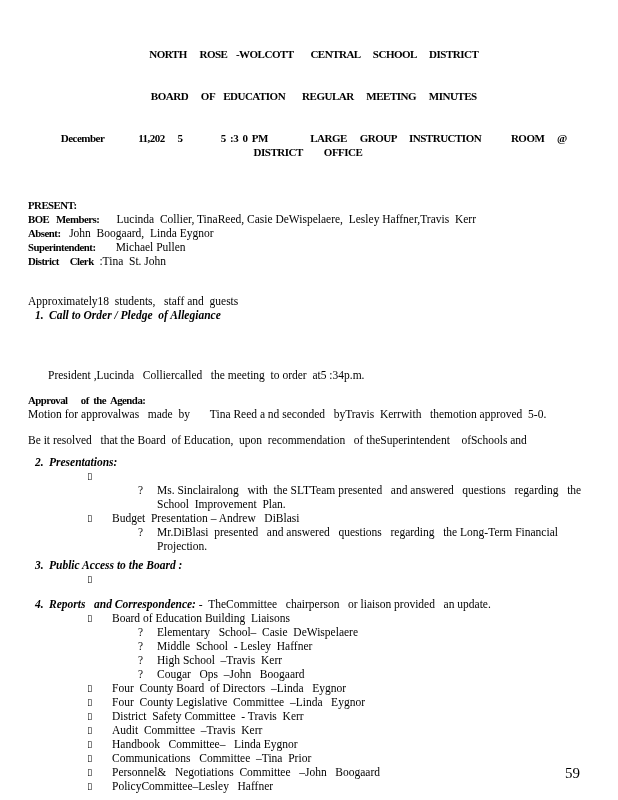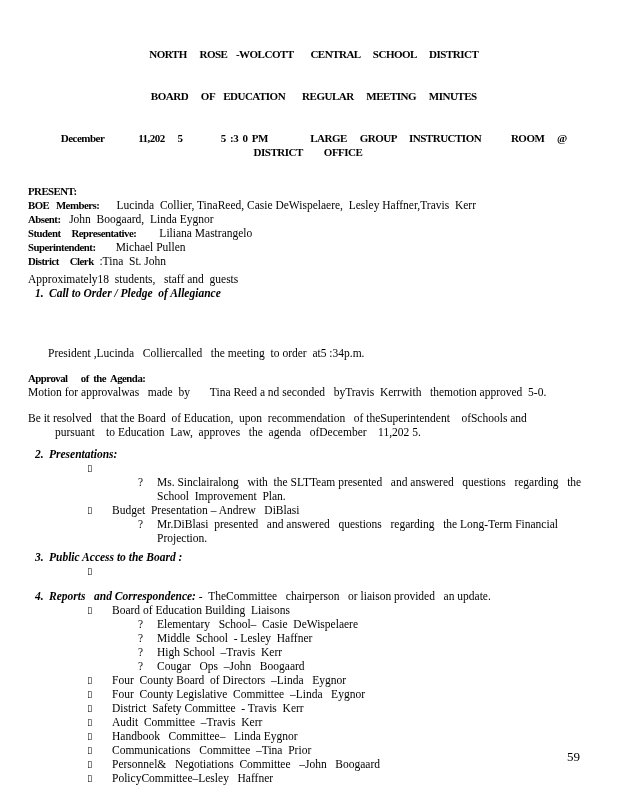--- a/index.html
+++ b/index.html
@@ -13,22 +13,22 @@
   .page { position:relative; width:618px; height:800px; padding:33px 30px 4px 28px; }
   .row { white-space:pre-wrap; }
   
   .hdr { text-align:center; }
   .cond {
     font-weight:700; font-size:11px;
     letter-spacing:-0.5px; word-spacing:2px;
   }
   .lbl { font-weight:700; font-size:10.8px; letter-spacing:-0.5px; }
   
-  .present   { margin-top:11px; }
-  .attend    { margin-top:4px; }
+  .present   { margin-top:25px; }
+  .attend    { margin-top:26px; }
   .hearing   { margin-top:12px; }
   .sec1      { margin-top:0; }
   .approval  { margin-top:11px; }
   .resolved  { margin-top:12px; }
   .sec2      { margin-top:8px; }
   .sec3      { margin-top:5px; }
   .sec4      { margin-top:11px; }
   
   .sec { display:flex; margin-left:7px; }
   .sec .num  { flex:none; width:14px; font-weight:700; font-style:italic; }
@@ -37,42 +37,41 @@
   .sec-body  { margin-left:20px; white-space:pre-wrap;margin-top:46px; }
   .indent2   { margin-left:27px; }
   
   .b1 { display:flex; margin-left:59px; }
   .b1 .bglyph { flex:none; width:25px; }
   .b2 { display:flex; margin-left:110px; }
   .b2 .bglyph { flex:none; width:19px; }
   .bglyph { font-family:"DejaVu Sans", sans-serif; font-size:9px; line-height:14px; }
   .qglyph { font-family:"Liberation Serif", serif; font-size:11.5px; }
   .btext { white-space:pre-wrap; }
-  .page-number { position:absolute; top:750px; right:38px; font-size:13px; }
+  .page-number { position:absolute; top:766px; right:38px; font-size:15px; }
 </style>
 </head>
 <body>
 
 <div class="page">
 
   <div class="hdr row">
     <span class="cond">NORTH   ROSE  -WOLCOTT    CENTRAL   SCHOOL   DISTRICT</span>
   </div>
   <div class="hdr row">
     <span class="cond">BOARD   OF  EDUCATION    REGULAR   MEETING   MINUTES</span>
   </div>
   <div class="hdr row">
     <span class="cond">December        11,202   5         5 :3 0 PM          LARGE   GROUP   INSTRUCTION       ROOM   @  DISTRICT     OFFICE</span>
   </div>
 
   <div class="present">
     <div class="row"><span class="lbl">PRESENT:</span></div>
     <div class="row"><span class="lbl">BOE   Members:</span><span>      Lucinda  Collier, TinaReed, Casie DeWispelaere,  Lesley Haffner,Travis  Kerr</span></div>
     <div class="row"><span class="lbl">Absent:</span><span>   John  Boogaard,  Linda Eygnor</span></div>
-    <div class="row"><span class="lbl">Student     Representative:</span><span>        Liliana Mastrangelo</span></div>
     <div class="row"><span class="lbl">Superintendent:</span><span>       Michael Pullen</span></div>
     <div class="row"><span class="lbl">District     Clerk</span><span>  :Tina  St. John</span></div>
   </div>
 
   <div class="attend row">Approximately18  students,   staff and  guests</div>
 
 
   <div class="sec1">
     <div class="sec">
       <span class="num">1.</span>
@@ -81,21 +80,20 @@
     <div class="sec-body row">President ,Lucinda   Colliercalled   the meeting  to order  at5 :34p.m.</div>
   </div>
 
   <div class="approval">
     <div class="row"><span class="lbl">Approval      of  the  Agenda:</span></div>
     <div class="row">Motion for approvalwas   made  by       Tina Reed a nd seconded   byTravis  Kerrwith   themotion approved  5-0.</div>
   </div>
 
   <div class="resolved">
     <div class="row">Be it resolved   that the Board  of Education,  upon  recommendation   of theSuperintendent    ofSchools and</div>
-    <div class="row indent2">pursuant    to Education  Law,  approves   the  agenda   ofDecember    11,202 5.</div>
   </div>
 
   <div class="sec2">
     <div class="sec">
       <span class="num">2.</span>
       <span class="sec-title">Presentations:</span>
     </div>
     <div class="b1">
         <span class="bglyph">▯</span>
       </div>

